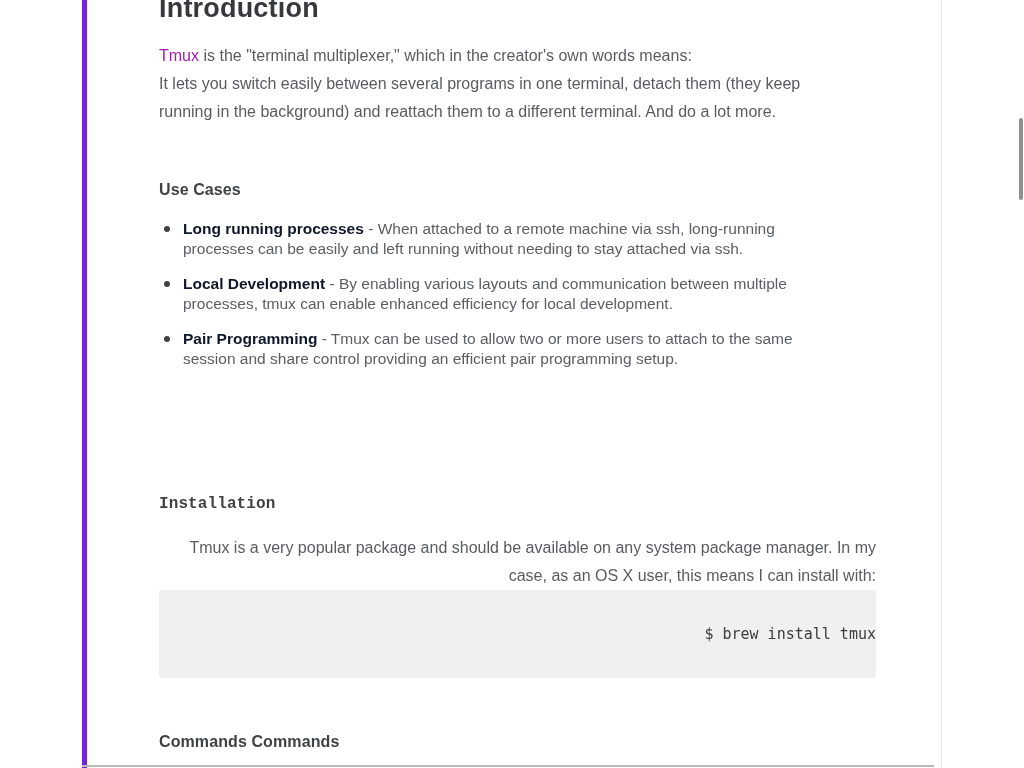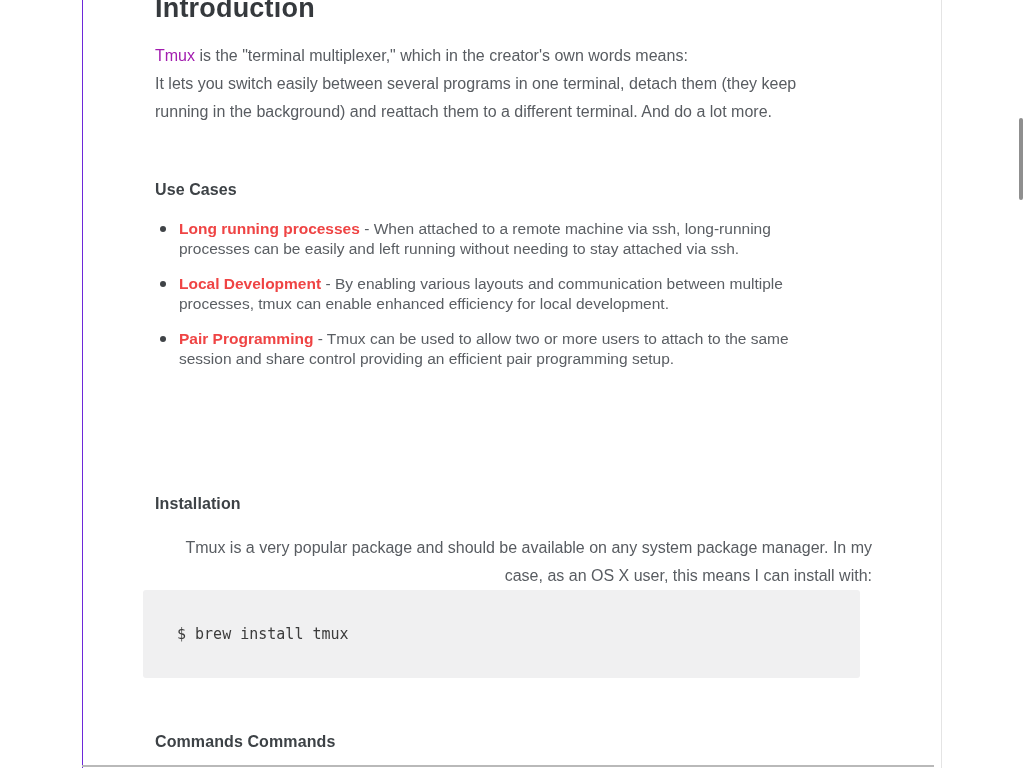--- a/index.html
+++ b/index.html
@@ -8,21 +8,21 @@
     background:#ffffff;
     overflow:hidden;
     position:relative;
     font-family:"Liberation Sans",sans-serif;
     -webkit-font-smoothing:antialiased;
   }
   .page{
     position:absolute;left:82px;top:0;
     width:860px;height:768px;
     background:#ffffff;
-    border-left:1px solid #6d28d9;
+    border-left:5px solid #6d28d9;
     border-right:1px solid #e4e4e4;
     box-sizing:border-box;
   }
   .h1{
     position:absolute;left:72px;top:-9px;
     font-size:27px;font-weight:700;color:#35393d;
     line-height:34px;letter-spacing:.2px;
     margin:0;white-space:nowrap;
   }
   .h2{
@@ -33,47 +33,47 @@
   }
   .para{
     position:absolute;left:72px;
     font-size:16px;line-height:28px;color:#585c61;
     margin:0;
   }
   #p-intro{top:42px;width:740px;white-space:nowrap;}
   #p-quote{top:70px;width:684px;}
   #h-usecases{top:176px;}
   #p-focus{top:384px;width:717px;line-height:28.5px;}
-  #h-install{top:490px;}
+  #h-install{top:490px;font-family:Liberation Mono, monospace;}
   #p-install{top:534px;width:717px;text-align:right;}
   #h-initial{top:728px;}
   a.doclink{color:#a21caf;text-decoration:none;cursor:pointer;}
   .bullets{
     position:absolute;left:72px;top:219px;width:700px;
     margin:0;padding:0;list-style:none;
   }
   .bullets li{
     position:relative;
     padding-left:24px;
     width:648px;
     font-size:15.5px;line-height:19.5px;color:#5a5e63;
     margin-bottom:16px;
   }
   .dot{
     position:absolute;left:5px;top:7px;
     width:6px;height:6px;border-radius:50%;
     background:#3f4347;
   }
-  .term{font-weight:700;color:#ef4444;}
+  .term{font-weight:700;color:#0f172a;}
   .codeblock{
-    position:absolute;left:60px;top:590px;
+    position:absolute;left:72px;top:590px;
     width:717px;height:88px;
     background:#f0f0f1;border-radius:3px;
     box-sizing:border-box;
-    display:flex;align-items:center;
+    display:flex;align-items:center;justify-content:flex-end;
   }
   .codeblock code{
     font-family:"DejaVu Sans Mono",monospace;
     font-size:15px;color:#3c3c3c;
     padding-left:34px;
     white-space:pre;
   }
   .divider{
     position:absolute;left:82px;top:765px;
     width:852px;height:2px;background:#b9b9b9;

